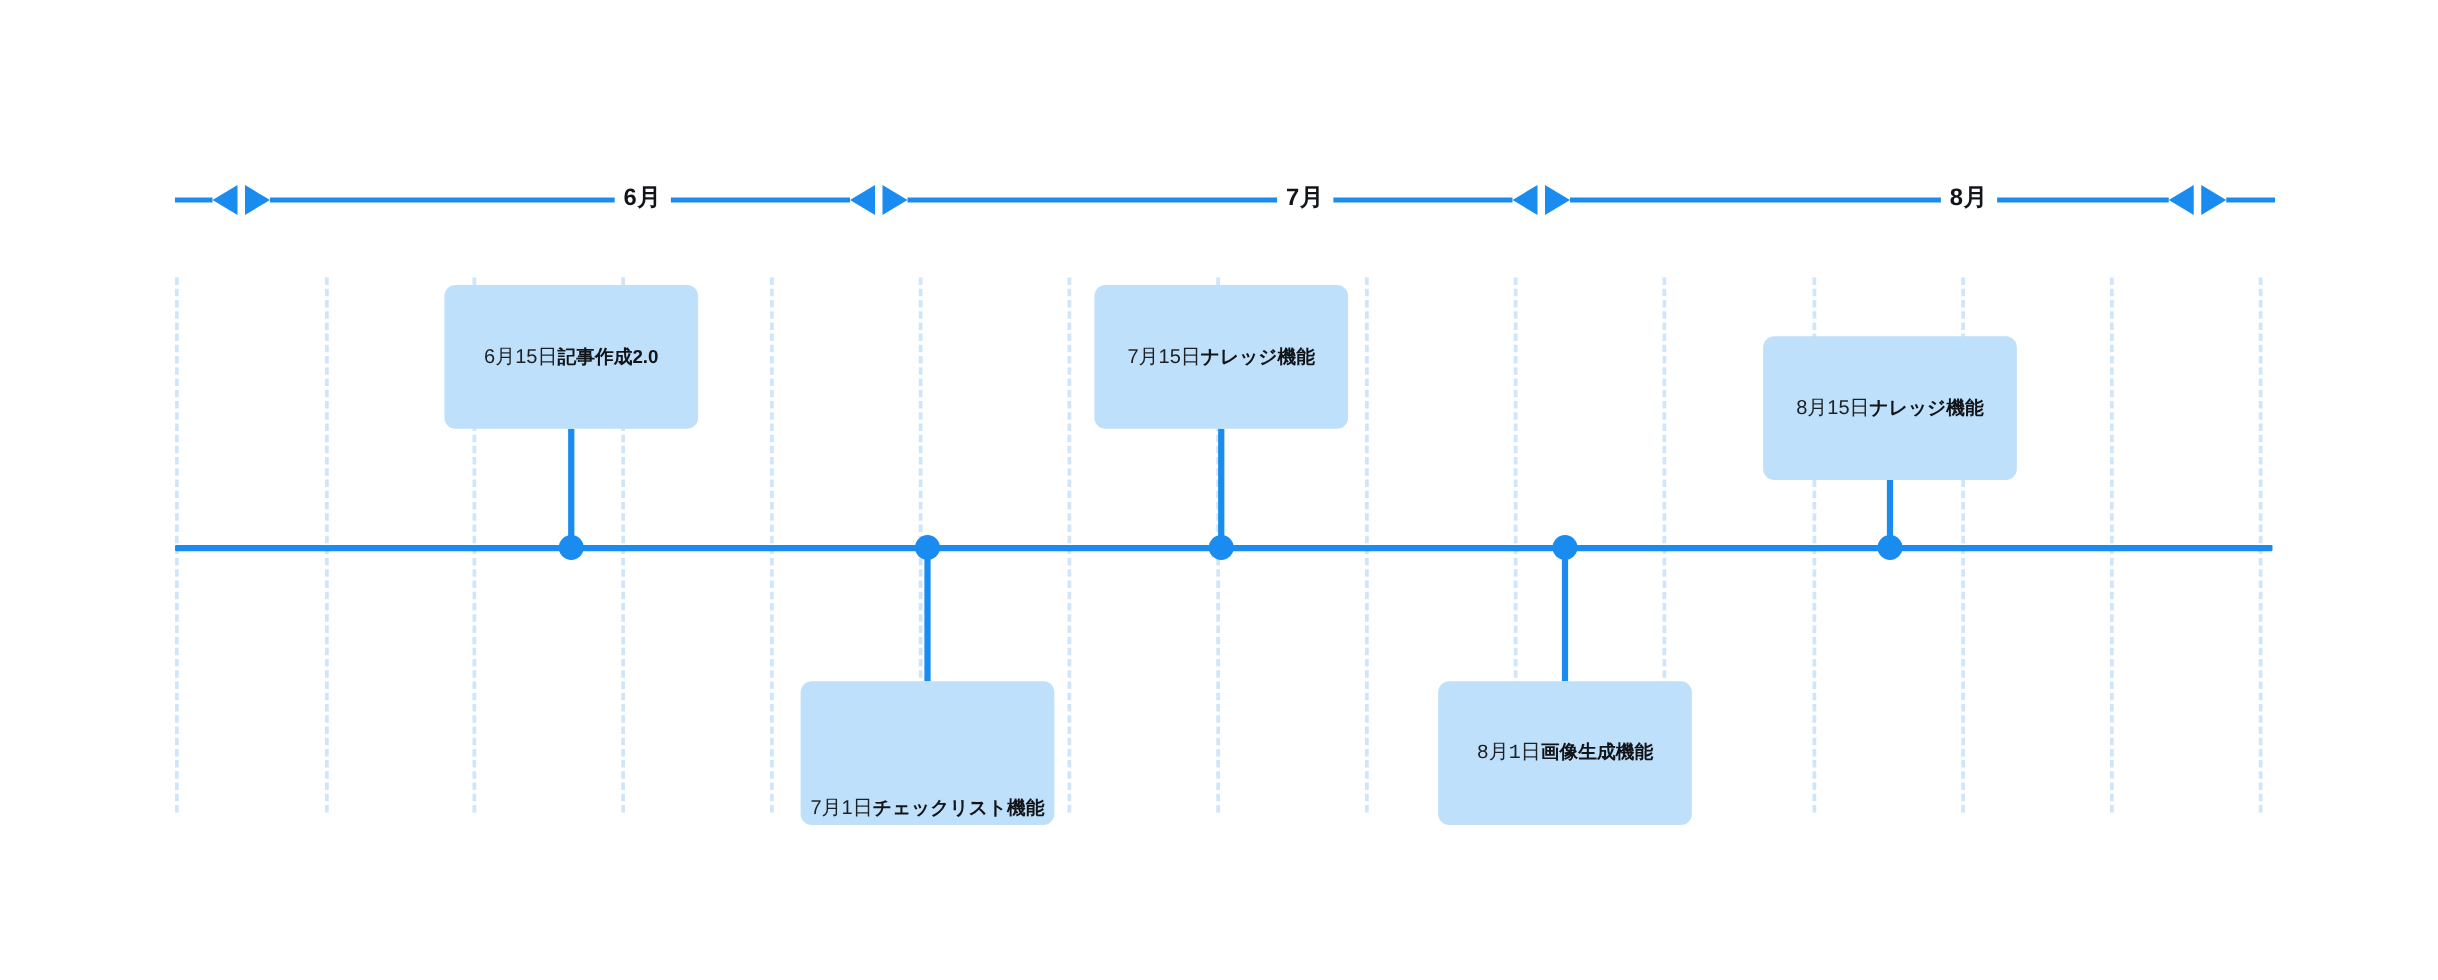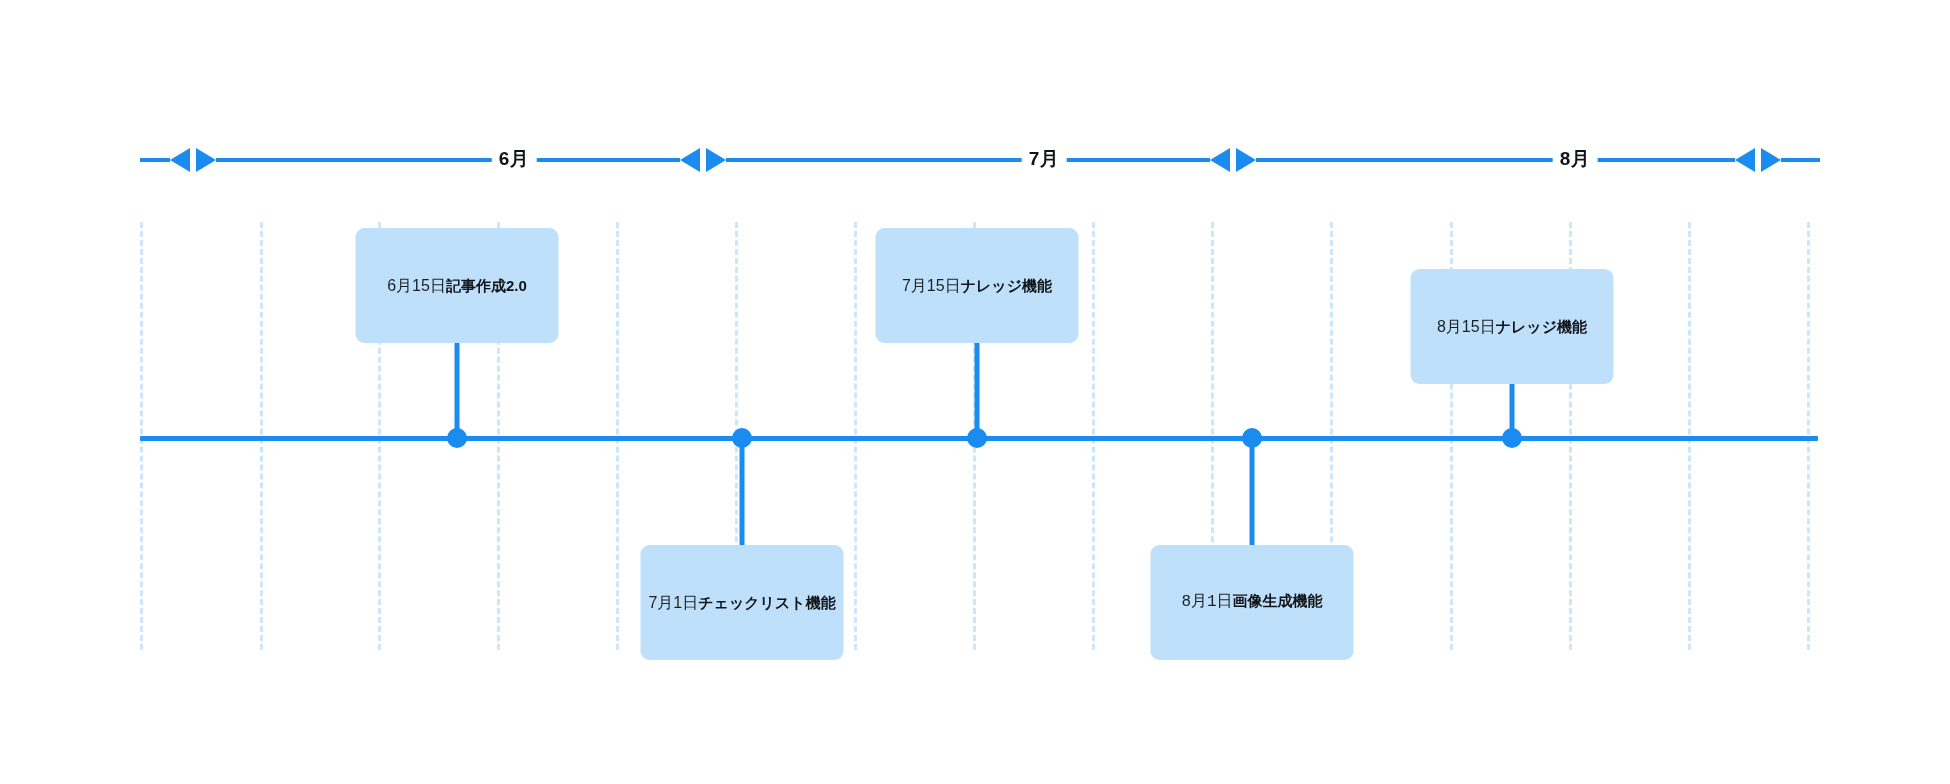--- a/index.html
+++ b/index.html
@@ -185,21 +185,21 @@
   <div class="axis-line" id="axis-line" style="left: 140px; width: 1678px; top: 436px;"></div>
 
   <div id="events-layer">
       <div class="node-stem" style="left: 457px; top: 343px; height: 95px;"></div>
       <div class="event-card" style="left: 457px; top: 228px;">
         <div class="card-date">6月15日</div>
         <div class="card-title">記事作成2.0</div>
       </div>
       <div class="node-dot" style="left: 457px; top: 428px;"></div>
       <div class="node-stem" style="left: 742px; top: 438px; height: 107px;"></div>
-      <div class="event-card" style="left: 742px; top: 545px;">
+      <div class="event-card" style="left: 742px; top: 545px; align-items: flex-end;">
         <div class="card-date">7月1日</div>
         <div class="card-title">チェックリスト機能</div>
       </div>
       <div class="node-dot" style="left: 742px; top: 428px;"></div>
       <div class="node-stem" style="left: 977px; top: 343px; height: 95px;"></div>
       <div class="event-card" style="left: 977px; top: 228px; text-align: center;">
         <div class="card-date">7月15日</div>
         <div class="card-title">ナレッジ機能</div>
       </div>
       <div class="node-dot" style="left: 977px; top: 428px;"></div>

